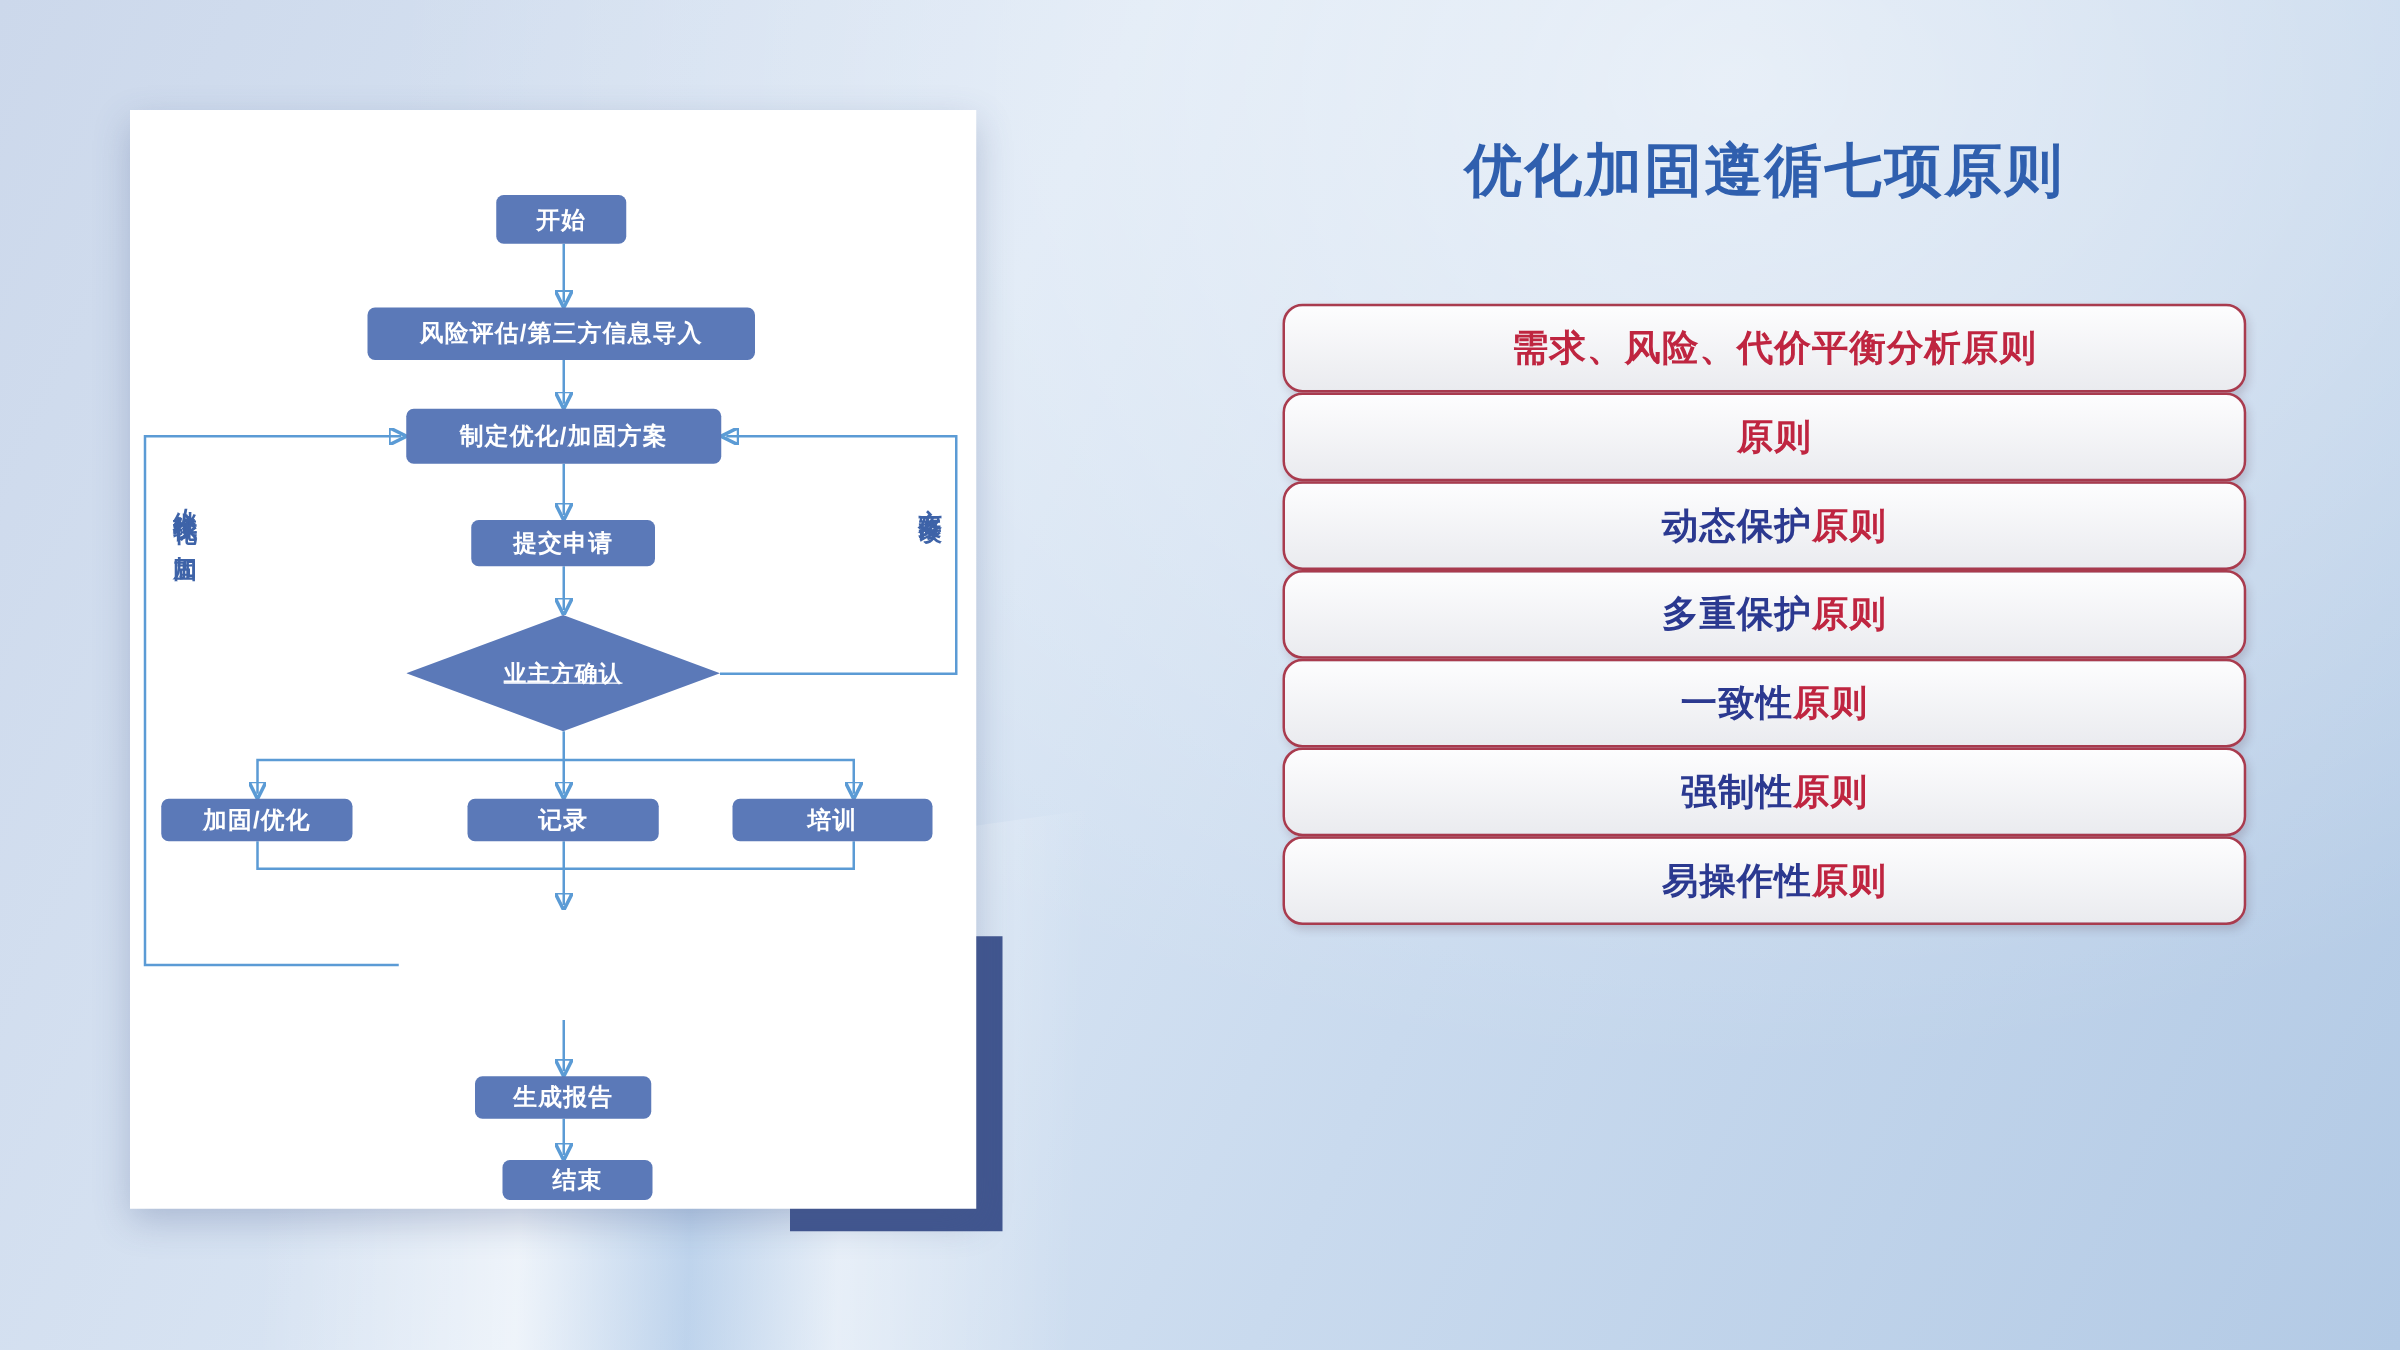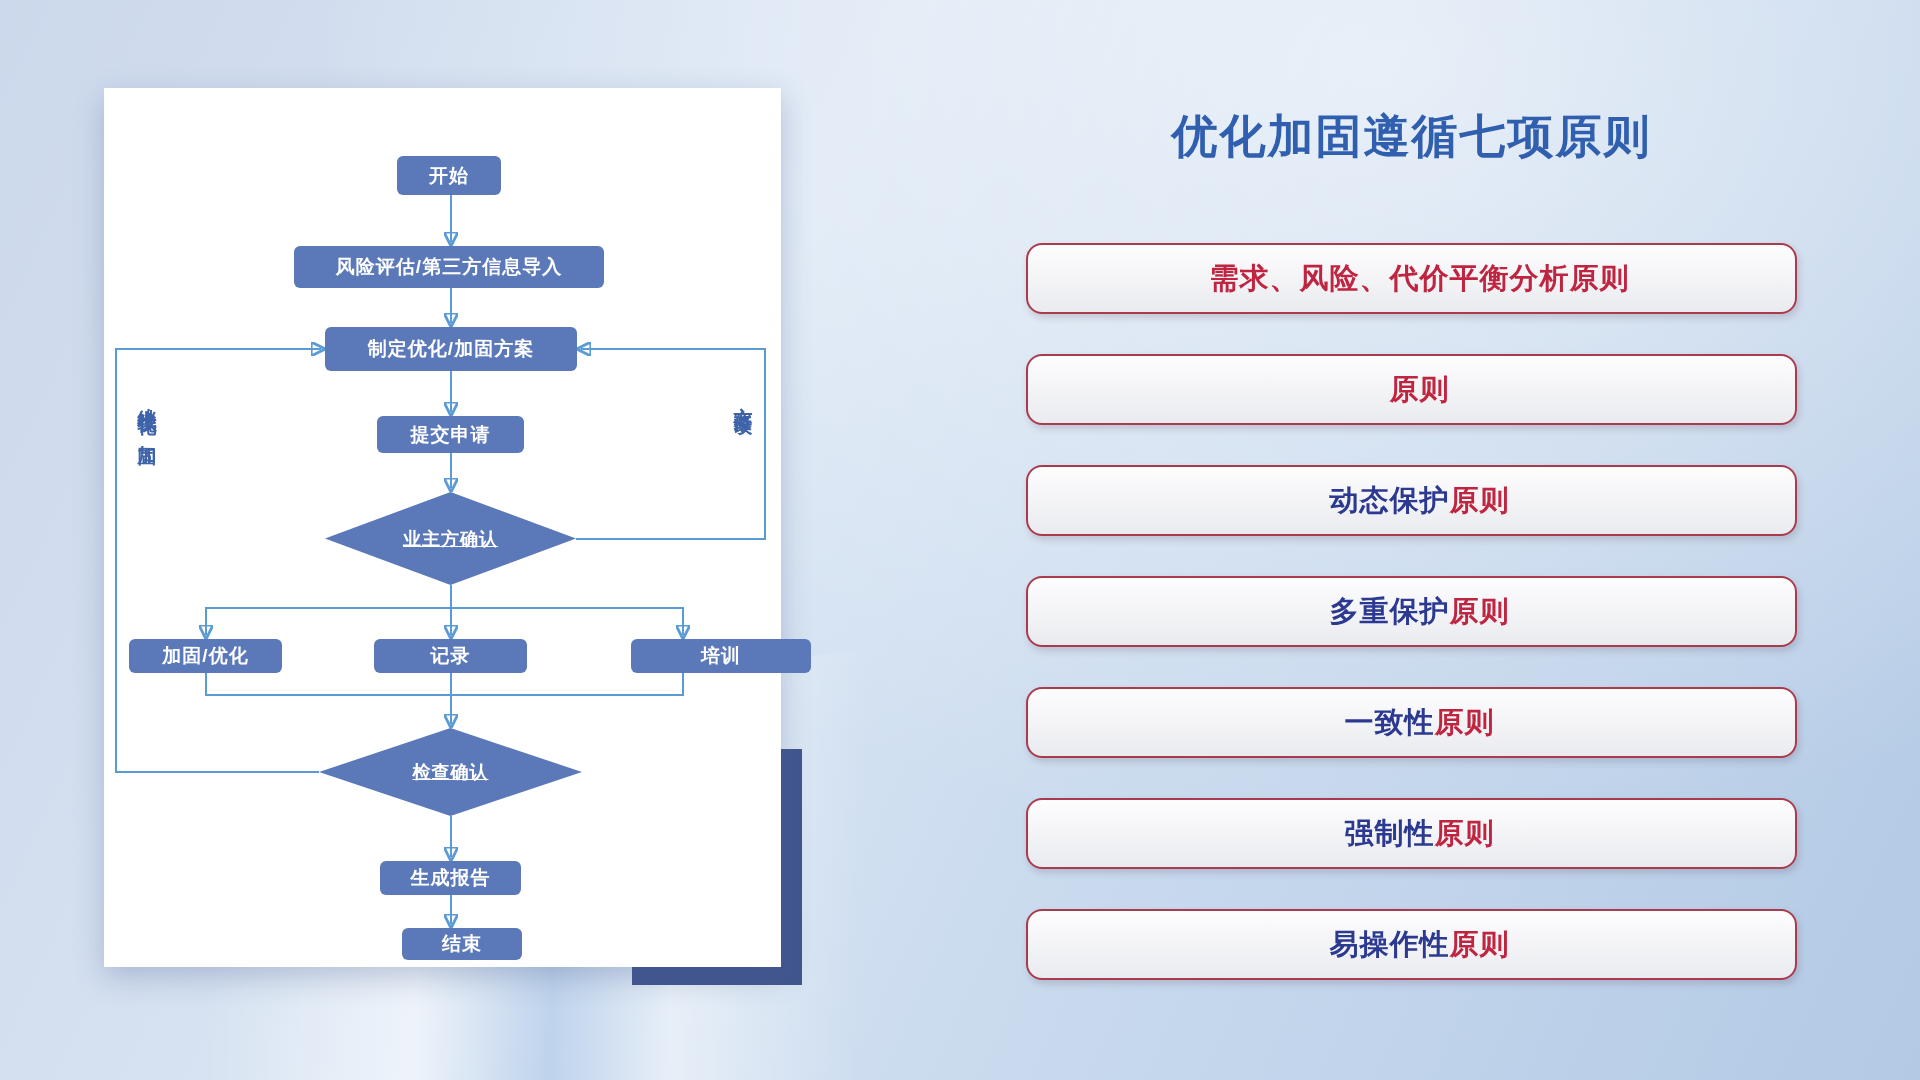--- a/index.html
+++ b/index.html
@@ -48,21 +48,21 @@
   }
 
   
   .panel-title{
     position:absolute; left:1026px; top:106px; width:771px;
     text-align:center; font-size:46px; font-weight:800;
     color:#2f5fae; letter-spacing:2px;
   }
   .principles{ position:absolute; left:1026px; top:243px; width:771px; }
   .principle-box{
-    height:71px; margin-bottom:40px;
+    height:71px; 
     border:2px solid #a93b4e; border-radius:16px;
     background:linear-gradient(#fdfdfe,#eaebef);
     display:flex; align-items:center; justify-content:center;
     font-size:29px; font-weight:700; letter-spacing:1px;
     box-shadow:2px 4px 7px rgba(90,60,80,.20);
     padding-left:16px;
   }
 </style>
 </head>
 <body>
@@ -102,23 +102,22 @@
     <div class="flow-node" style="left:190px;top:158px;width:310px;height:42px">风险评估/第三方信息导入</div>
 
     <div class="flow-node" style="left:273px;top:328px;width:147px;height:37px">提交申请</div>
 
     <div class="flow-node diamond" style="left:221px;top:404px;width:251px;height:93px;font-size:18px">业主方确认</div>
 
     <div class="flow-node" style="left:25px;top:551px;width:153px;height:34px">加固/优化</div>
 
     <div class="flow-node" style="left:270px;top:551px;width:153px;height:34px">记录</div>
 
-    <div class="flow-node" style="left:527px;top:551px;width:180px;height:34px">培训</div>
+    <div class="flow-node" style="left:482px;top:551px;width:160px;height:34px">培训</div>
 
-    <div class="flow-node diamond" style="left:215px;top:640px;width:263px;height:88px;font-size:18px">检查确认</div>
 
     <div class="flow-node" style="left:276px;top:773px;width:141px;height:34px">生成报告</div>
 
     <div class="flow-node" style="left:298px;top:840px;width:120px;height:32px">结束</div>
 
     <div class="side-label" style="left:30px;top:305px">继续优化/加固</div>
 
     <div class="side-label" style="left:626px;top:304px">方案修改</div>
   </div>
 

